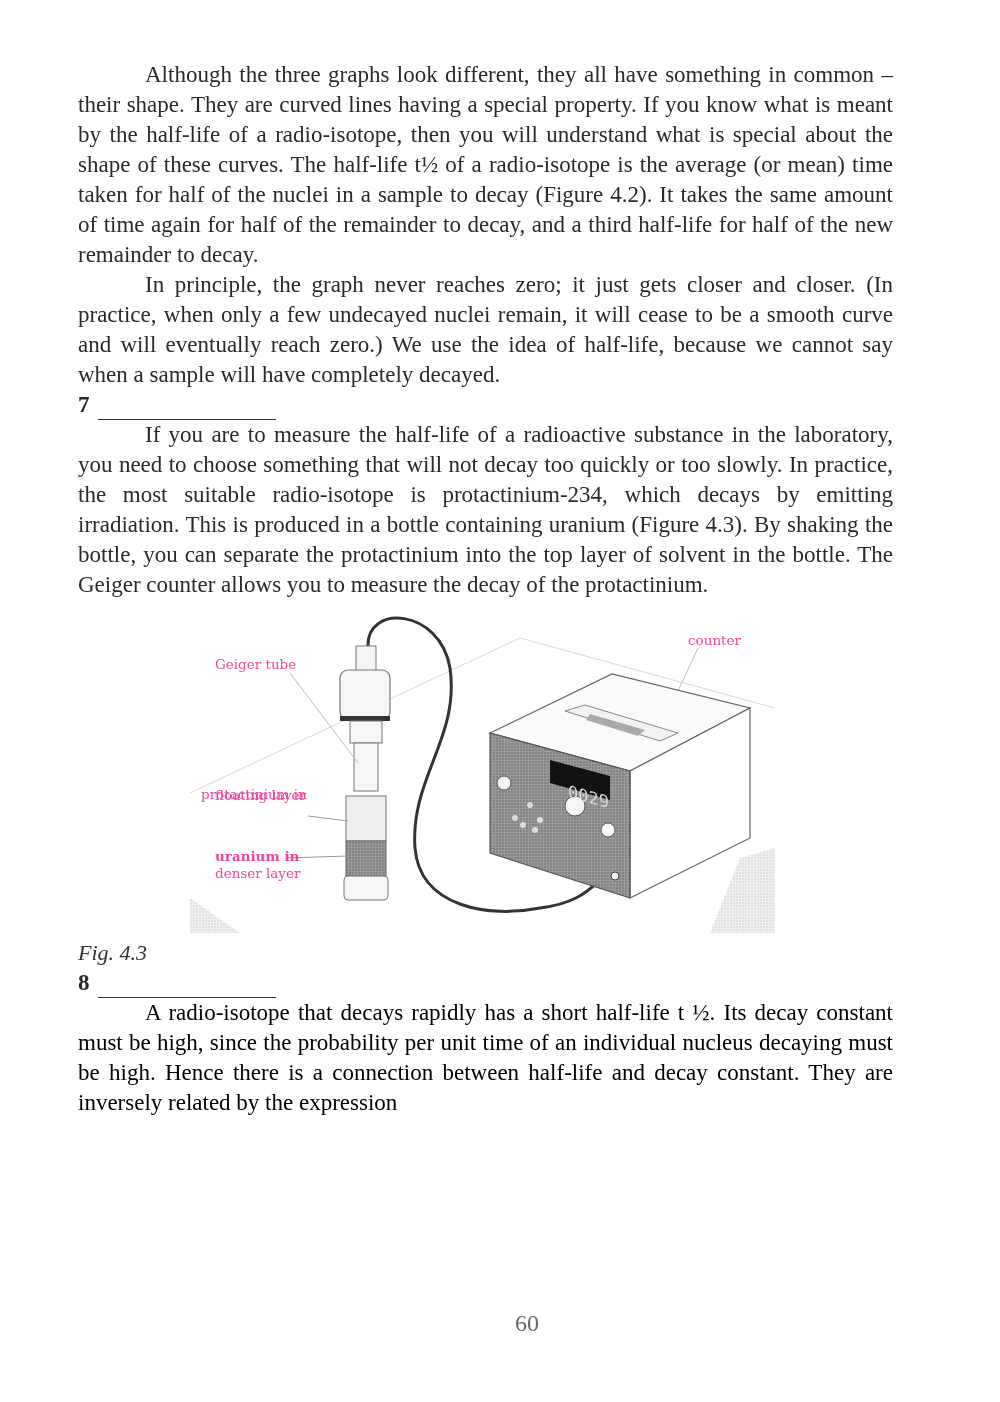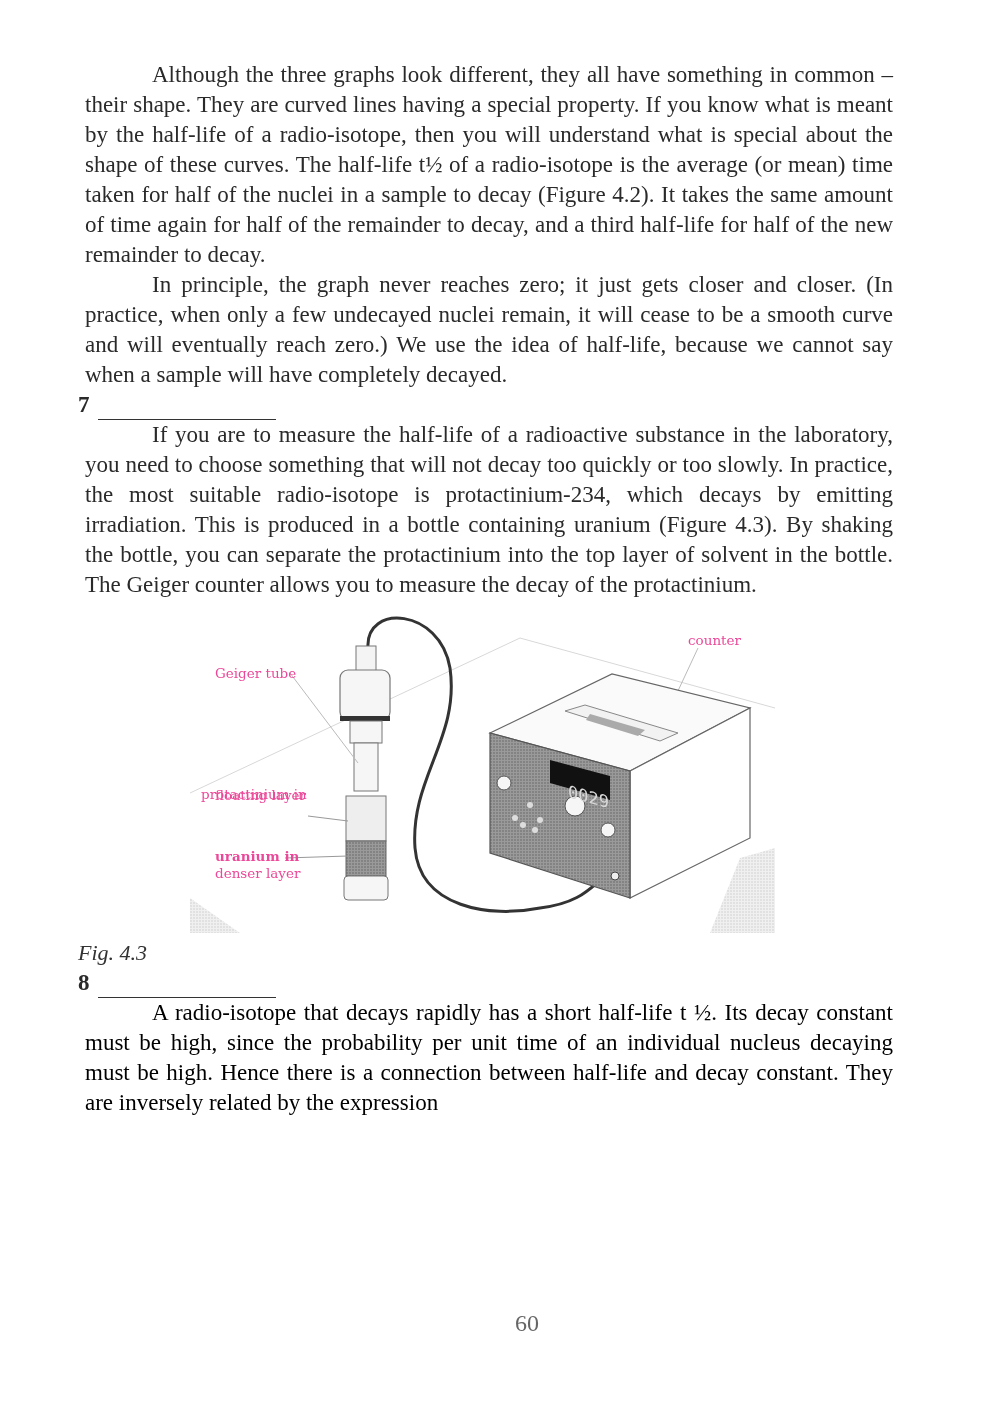--- a/index.html
+++ b/index.html
@@ -1,20 +1,20 @@
 <!DOCTYPE html>
 <html><head>
   <meta charset="utf-8">
   <style>
     html, body { margin: 0; padding: 0; background: #ffffff; }
     body { width: 1000px; height: 1402px; position: relative; overflow: hidden;
       font-family: "Liberation Serif", "DejaVu Serif", serif; color: #2a2a2a; }
     .page { position: absolute; left: 78px; top: 60px; width: 815px; }
     p { margin: 0; font-size: 23px; line-height: 30px; text-align: justify; text-align-last: left; }
-    p.indent { text-indent: 67px; margin-left: 7px; }
+    p.indent { text-indent: 67px; }
     .gray { color: #000000; }
     .qnum { font-size: 23px; line-height: 30px; font-weight: bold; height: 30px; display: flex; align-items: flex-end; }
     .qnum .blank { display: inline-block; width: 178px; border-bottom: 1.5px solid #333; margin-left: 8px; height: 22px; }
     .figure { position: relative; width: 600px; height: 330px; margin: 8px 0 0 112px; }
     .caption { text-align: left; font-style: italic; font-size: 22px; line-height: 30px; color: #333; margin-top: 0; }
     .fig-label { position: absolute; font-family: "DejaVu Serif", serif; font-size: 13.5px; color: #ec4899; line-height: 17px; }
     .pageno { position: absolute; top: 1310px; left: 0; width: 1000px; text-align: center; font-size: 24px; color: #666; margin-left: 27px; }
   </style>
 </head>
 <body>
@@ -81,21 +81,21 @@
         <circle cx="418" cy="222" r="7" fill="#f6f6f6" stroke="#555"></circle>
         <circle cx="340" cy="197" r="3" fill="#ddd"></circle>
         <circle cx="350" cy="212" r="3" fill="#ddd"></circle>
         <circle cx="325" cy="210" r="3" fill="#ddd"></circle>
         <circle cx="333" cy="217" r="3" fill="#ddd"></circle>
         <circle cx="345" cy="222" r="3" fill="#ddd"></circle>
         <circle cx="425" cy="268" r="4" fill="#eee" stroke="#444"></circle>
       </g>
       <text x="378" y="188" font-family="'DejaVu Sans Mono', monospace" font-size="17" fill="#d8d8d8" transform="skewY(15) translate(0,-100)">0029</text>
     </svg>
-    <div class="fig-label" style="left:25px;top:48px;margin-top:9px;">Geiger tube</div>
+    <div class="fig-label" style="left:25px;top:48px;">Geiger tube</div>
     <div class="fig-label" style="left:498px;top:24px;">counter</div>
     <div class="fig-label" style="left:11px;top:178px;text-align:right;">protactinium in</div>
     <div class="fig-label" style="left:25px;top:179px;">floating layer</div>
     <div class="fig-label" style="left:25px;top:240px;font-weight:bold;">uranium in</div>
     <div class="fig-label" style="left:25px;top:257px;">denser layer</div>
   </div>
   <div class="caption">Fig. 4.3</div>
 
   <div class="qnum">
     <span>8</span>

